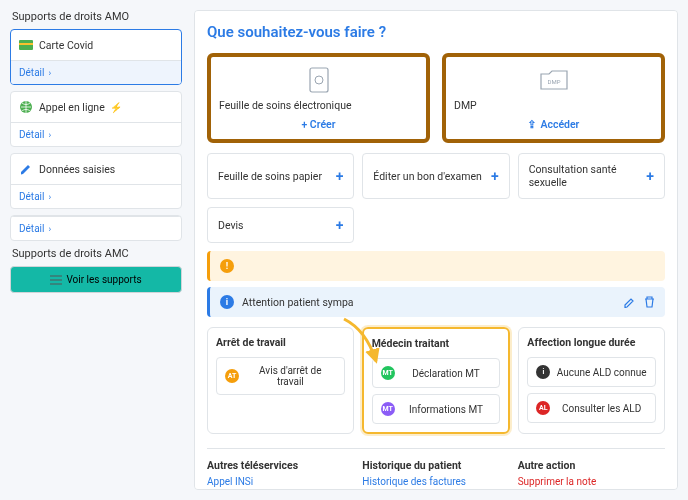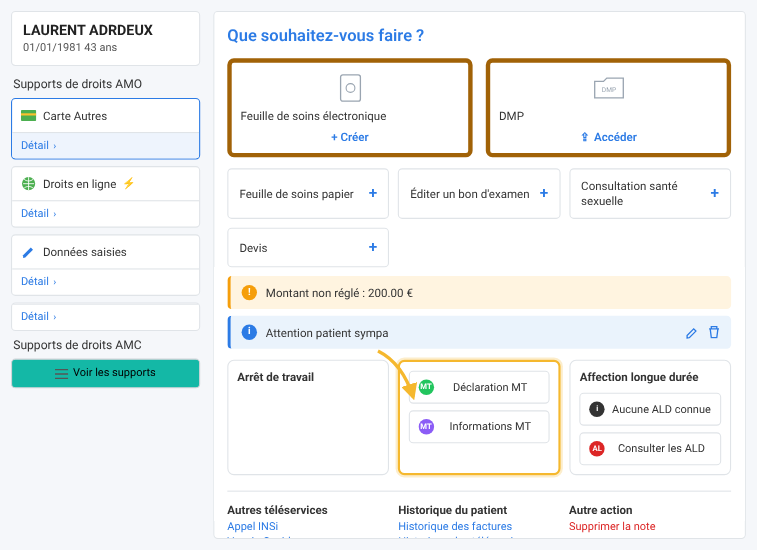--- a/index.html
+++ b/index.html
@@ -54,52 +54,48 @@
 .footer-link.danger{color:#dc2626}
 .bolt{font-size:10px;color:#888}
 .chev{font-size:9px}
 .panel-btn span.lbl{flex:1;text-align:center}
 svg{display:block}
 </style>
 </head>
 <body>
 
 <div class="sidebar">
-  <div class="patient-card">
-    <div class="patient-name">LAURENT ADRDEUX</div>
-    <div class="patient-info">01/01/1981 43 ans</div>
-  </div>
 
   <div class="section-title">Supports de droits AMO</div>
 
   <div class="support-item active">
     <div class="support-head">
       <span class="support-icon">
           <svg width="14" height="10" viewBox="0 0 14 10">
             <rect x="0" y="0" width="14" height="10" rx="1" fill="#4caf50"></rect>
             <rect x="0" y="3" width="14" height="2" fill="#fbc02d"></rect>
           </svg>
         </span>
-      <span>Carte Autres</span>
+      <span>Carte Covid</span>
     </div>
     <div class="detail-link">
         <span>Détail</span>
         <span class="chev">›</span>
       </div>
   </div>
 
   <div class="support-item">
     <div class="support-head">
       <span class="support-icon">
           <svg width="14" height="14" viewBox="0 0 14 14">
             <circle cx="7" cy="7" r="6" fill="#4caf50"></circle>
             <path d="M2 7h10M7 1v12M3 3c2 2 6 2 8 0M3 11c2-2 6-2 8 0" stroke="#fff" stroke-width="0.8" fill="none"></path>
           </svg>
         </span>
-      <span>Droits en ligne</span>
+      <span>Appel en ligne</span>
       <span class="bolt">⚡</span>
     </div>
     <div class="detail-link">
         <span>Détail</span>
         <span class="chev">›</span>
       </div>
   </div>
 
   <div class="support-item">
     <div class="support-head">
@@ -181,21 +177,20 @@
     <div class="tile">
         <span>Devis</span>
         <span class="plus">+</span>
       </div>
     <div class="tile empty"></div>
     <div class="tile empty"></div>
   </div>
 
   <div class="alert warn">
     <span class="alert-icon">!</span>
-    <span>Montant non réglé : 200.00 €</span>
   </div>
   <div class="alert info">
     <span class="alert-icon">i</span>
     <span>Attention patient sympa</span>
     <span class="alert-actions">
       <span>
           <svg width="12" height="12" viewBox="0 0 12 12">
             <path d="M1 9l6-6 2 2-6 6-2 .5z" fill="none" stroke="#2c7be5" stroke-width="1.2"></path>
           </svg>
         </span>
@@ -203,30 +198,35 @@
           <svg width="11" height="12" viewBox="0 0 11 12">
             <path d="M1 3h9M3 3V1h5v2M2 3l1 8h5l1-8" fill="none" stroke="#2c7be5" stroke-width="1.2"></path>
           </svg>
         </span>
     </span>
   </div>
 
   <div class="panels">
     <div class="panel">
       <div class="panel-title">Arrêt de travail</div>
+      <div class="panel-btn">
+          <span class="dot orange">AT</span>
+          <span class="lbl">Avis d'arrêt de travail</span>
+        </div>
     </div>
     <div class="panel highlight" style="position:relative">
       <svg class="arrow" width="44" height="50" viewBox="0 0 44 50">
           <defs>
             <marker id="ah" viewBox="0 0 10 10" refX="8" refY="5" markerWidth="5" markerHeight="5" orient="auto">
               <path d="M0 0L10 5L0 10z" fill="#f5b82e"></path>
             </marker>
           </defs>
           <path d="M4 2 C 20 10 30 25 36 44" fill="none" stroke="#f5b82e" stroke-width="3" marker-end="url(#ah)"></path>
         </svg>
+      <div class="panel-title">Médecin traitant</div>
       <div class="panel-btn">
           <span class="dot green">MT</span>
           <span class="lbl">Déclaration MT</span>
         </div>
       <div class="panel-btn">
           <span class="dot purple">MT</span>
           <span class="lbl">Informations MT</span>
         </div>
     </div>
     <div class="panel">

